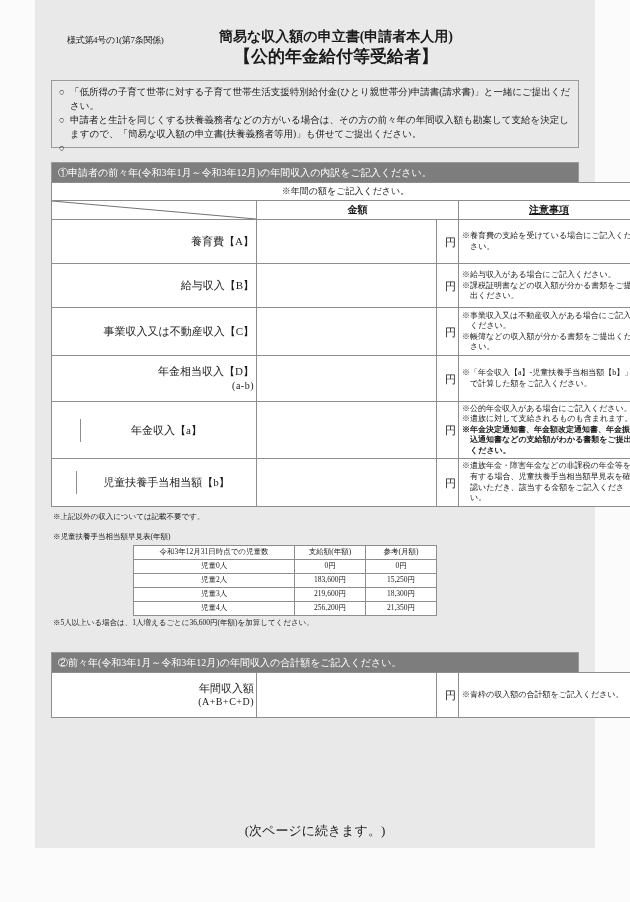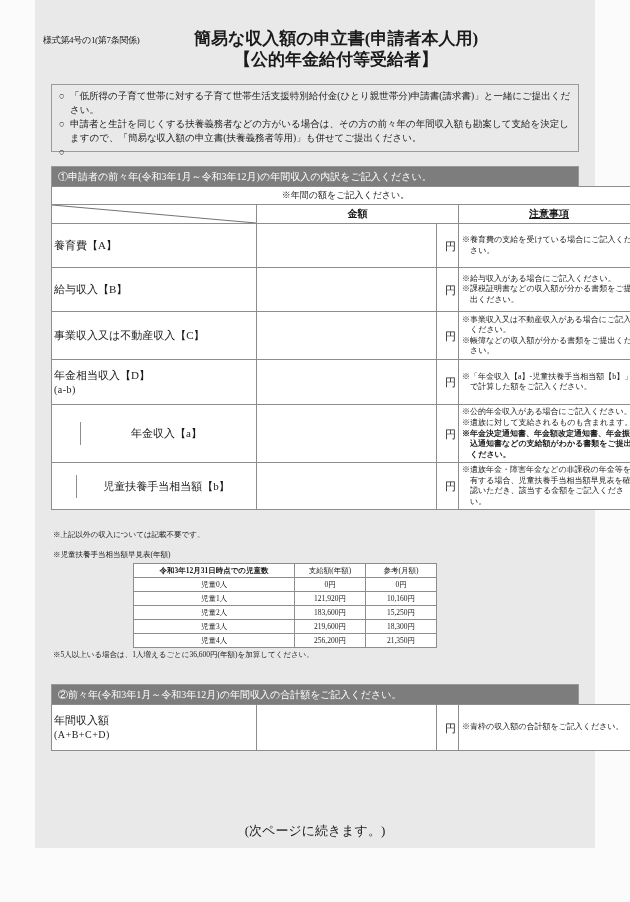--- a/index.html
+++ b/index.html
@@ -28,28 +28,28 @@
   }
 
   
   .doc-header {
     padding-top: 28px;
     text-align: center;
     position: relative;
   }
   .form-no {
     position: absolute;
-    left: 8px;
+    left: 32px;
     top: 34px;
     font-size: 9px;
     letter-spacing: -0.3px;
     white-space: nowrap;
   }
   .doc-title-1 {
-    font-size: 17px;
+    font-size: 14px;
     font-weight: bold;
     letter-spacing: 0px;
     padding-left: 42px;
     line-height: 1.25;
   }
   .doc-title-2 {
     font-size: 17px;
     font-weight: bold;
     line-height: 1.35;
     padding-left: 42px;
@@ -120,21 +120,21 @@
   }
   .diag-cell svg {
     position: absolute;
     left: 0; top: 0;
     width: 100%;
     height: 100%;
     display: block;
   }
 
   .row-label {
-    text-align: left;
+    text-align: right;
     font-size: 11px;
     padding: 8px 2px !important;
     line-height: 1.35;
   }
   .row-label .sub {
     font-size: 10px;
     letter-spacing: 0.5px;
   }
   .indent-wrap {
     border-left: 1px solid #8d8d8d;
@@ -182,41 +182,41 @@
   }
   .note-line {
     padding-left: 8px;
     text-indent: -8px;
     margin: 0;
   }
 
   
   .under-note {
     font-size: 7.5px;
-    margin: 20px 0 0 18px;
+    margin: 5px 0 0 18px;
   }
   .under-note2 {
     font-size: 7.5px;
     margin: 10px 0 3px 18px;
   }
 
   
   .ref-wrap { margin-left: 98px; }
   table.ref {
     border-collapse: collapse;
     font-size: 7.5px;
   }
   table.ref td, table.ref th {
     border: 1px solid #8d8d8d;
     padding: 1.5px 4px;
     text-align: center;
     font-weight: normal;
     background: #ffffff;
   }
-  table.ref .c1 { width: 152px; font-weight: bold; }
+  table.ref .c1 { width: 152px; }
   table.ref .c2 { width: 62px; }
   table.ref .c3 { width: 62px; }
   .ref-foot {
     font-size: 7.5px;
     margin: 2px 0 16px 18px;
   }
 
   
   .footer-note {
     text-align: center;
@@ -437,25 +437,20 @@
           <th class="c1">令和3年12月31日時点での児童数</th>
           <th class="c2">支給額(年額)</th>
           <th class="c3">参考(月額)</th>
         </tr>
       </thead>
       <tbody>
         <tr>
           <td>児童0人</td>
           <td>0円</td>
           <td>0円</td>
-        </tr>
-        <tr>
-          <td>児童1人</td>
-          <td>121,920円</td>
-          <td>10,160円</td>
         </tr>
         <tr>
           <td>児童2人</td>
           <td>183,600円</td>
           <td>15,250円</td>
         </tr>
         <tr>
           <td>児童3人</td>
           <td>219,600円</td>
           <td>18,300円</td>

